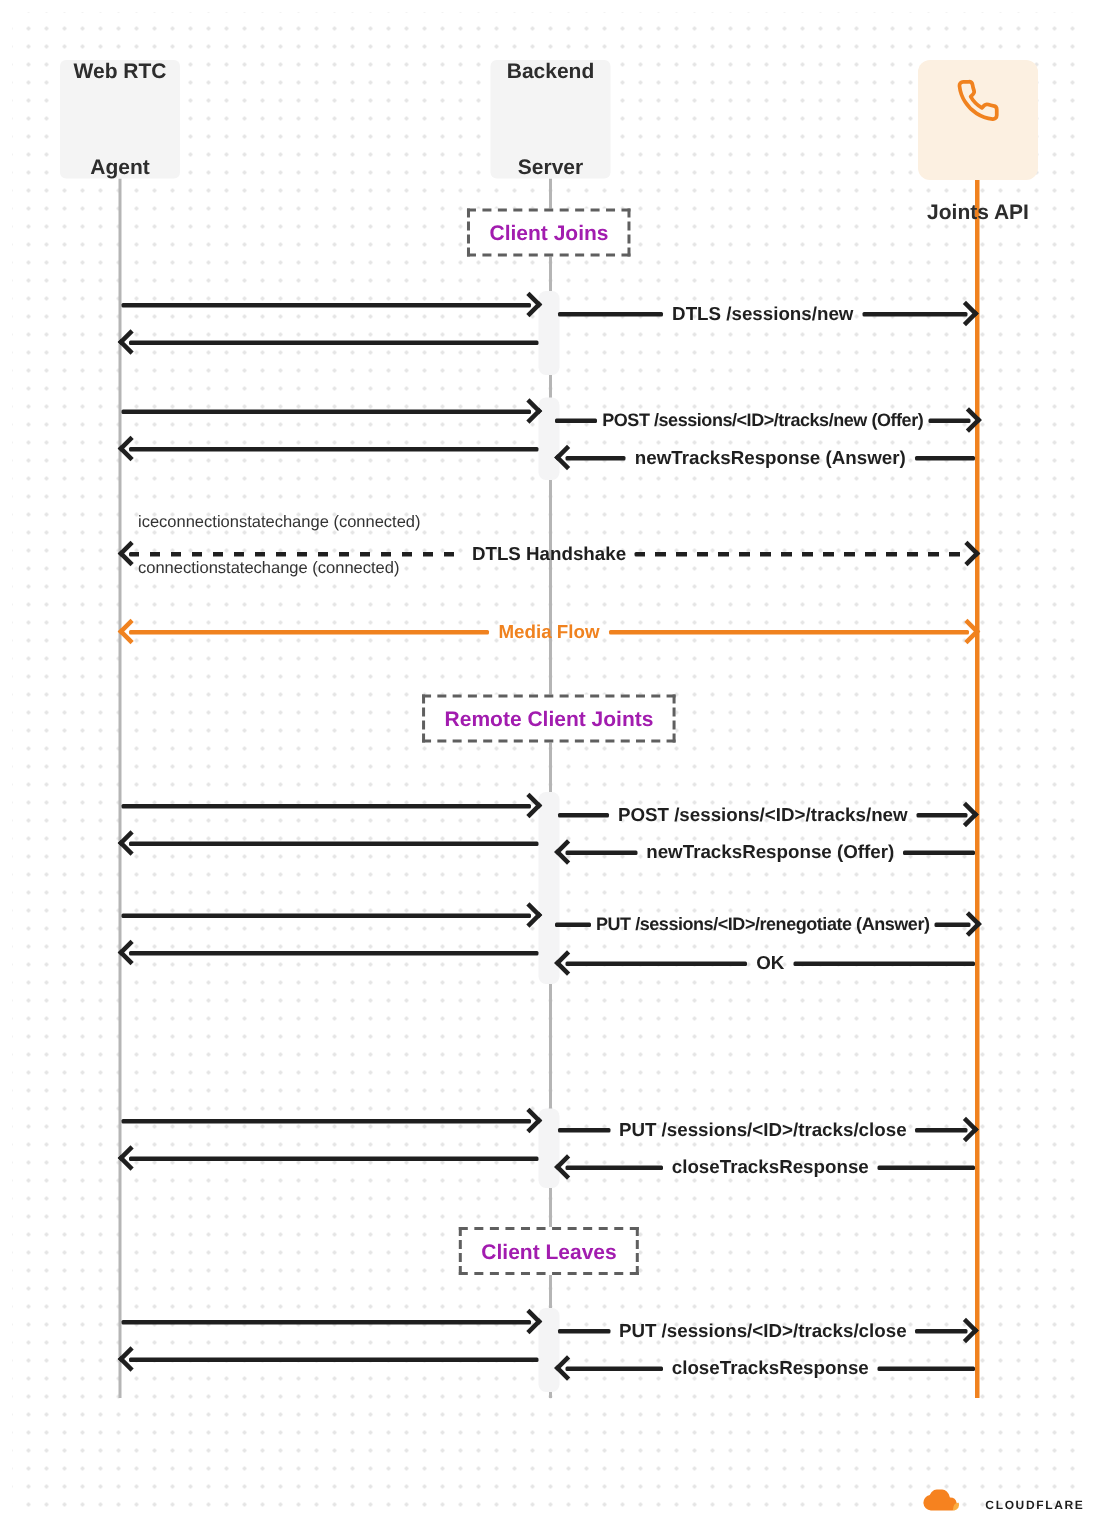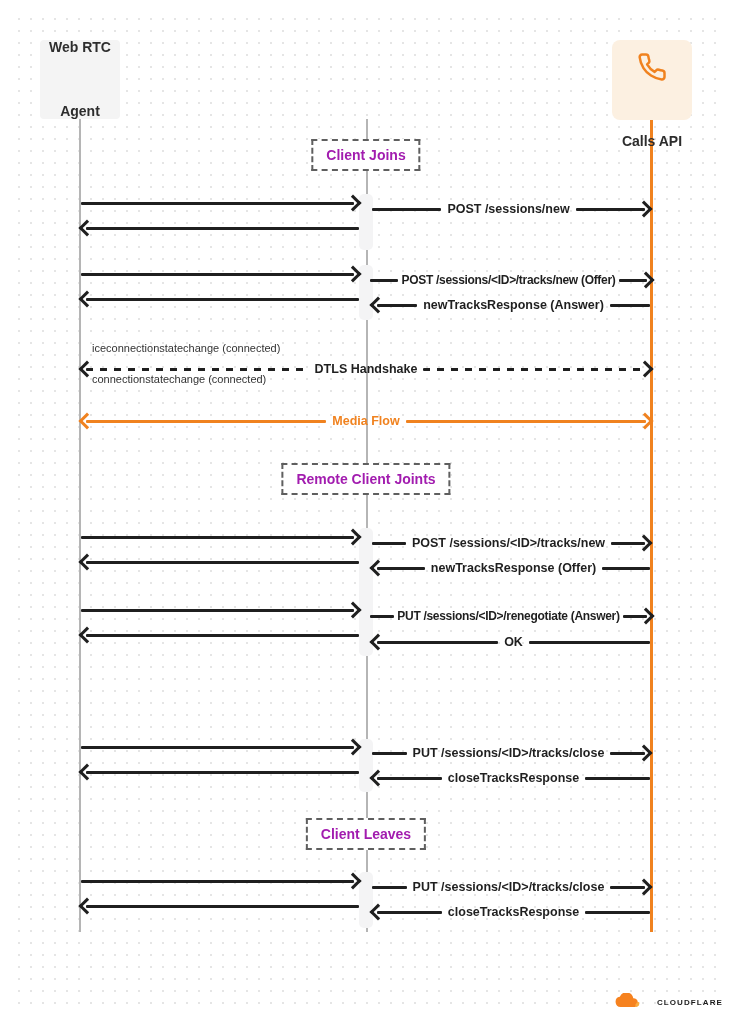--- a/index.html
+++ b/index.html
@@ -56,40 +56,44 @@
   <div class="bar" style="top:194px;height:56px"></div>
   <div class="bar" style="top:265px;height:55px"></div>
   <div class="bar" style="top:528px;height:128px"></div>
   <div class="bar" style="top:739px;height:53px"></div>
   <div class="bar" style="top:872px;height:56px"></div>
 
   <div class="actor gray" style="left:40px">
     <span>Web RTC</span>
     <span>Agent</span>
   </div>
+  <div class="actor gray" style="left:327px">
+    <span>Backend</span>
+    <span>Server</span>
+  </div>
   <div class="actor calls" style="left:612px">
     <span>
       <svg width="30" height="30" viewBox="0 0 24 24" fill="none" stroke="#F0821F" stroke-width="2" stroke-linecap="round" stroke-linejoin="round">
         <path d="M22 16.92v3a2 2 0 0 1-2.18 2 19.79 19.79 0 0 1-8.63-3.07 19.5 19.5 0 0 1-6-6 19.79 19.79 0 0 1-3.07-8.67A2 2 0 0 1 4.11 2h3a2 2 0 0 1 2 1.72 12.84 12.84 0 0 0 .7 2.81 2 2 0 0 1-.45 2.11L8.09 9.91a16 16 0 0 0 6 6l1.27-1.27a2 2 0 0 1 2.11-.45 12.84 12.84 0 0 0 2.81.7A2 2 0 0 1 22 16.92z"></path>
       </svg>
     </span>
-    <span>Calls API</span>
+    <span>Joints API</span>
   </div>
 
   <div class="phase" style="top:139px">Client Joins</div>
   <div class="phase" style="top:463px">Remote Client Joints</div>
   <div class="phase" style="top:818px">Client Leaves</div>
 
   <div class="seg" style="left:81px;width:278px;top:195px">
       <i class="ln"></i>
       <i class="chev r"></i>
     </div>
   <div class="seg" style="left:372px;width:278px;top:201px">
       <i class="ln"></i>
-      <b class="lbl">POST /sessions/new</b>
+      <b class="lbl">DTLS /sessions/new</b>
       <i class="ln"></i>
       <i class="chev r"></i>
     </div>
 
   <div class="seg" style="left:81px;width:278px;top:220px">
       <i class="chev l"></i>
       <i class="ln"></i>
     </div>
 
   <div class="seg" style="left:81px;width:278px;top:266px">

